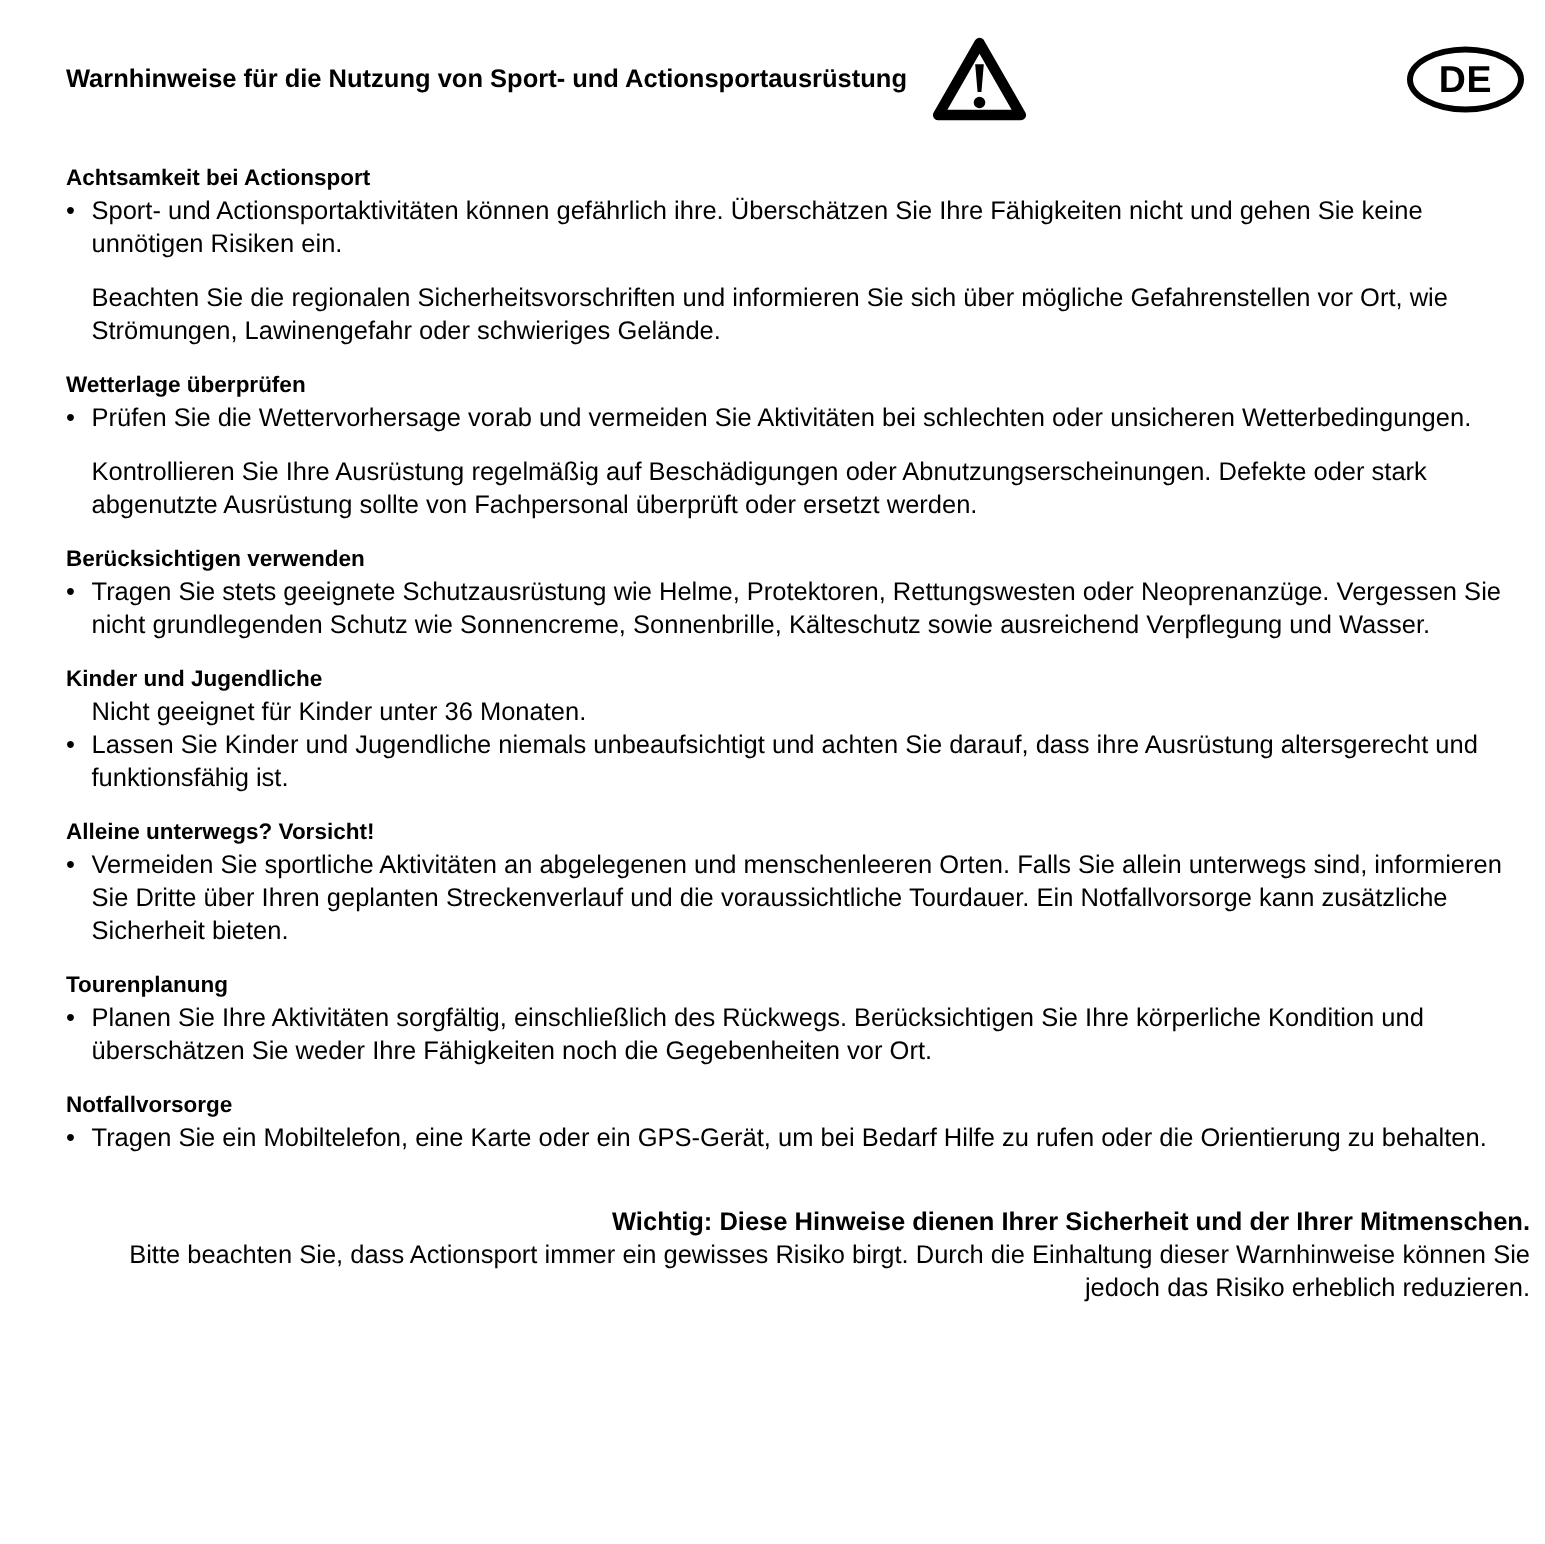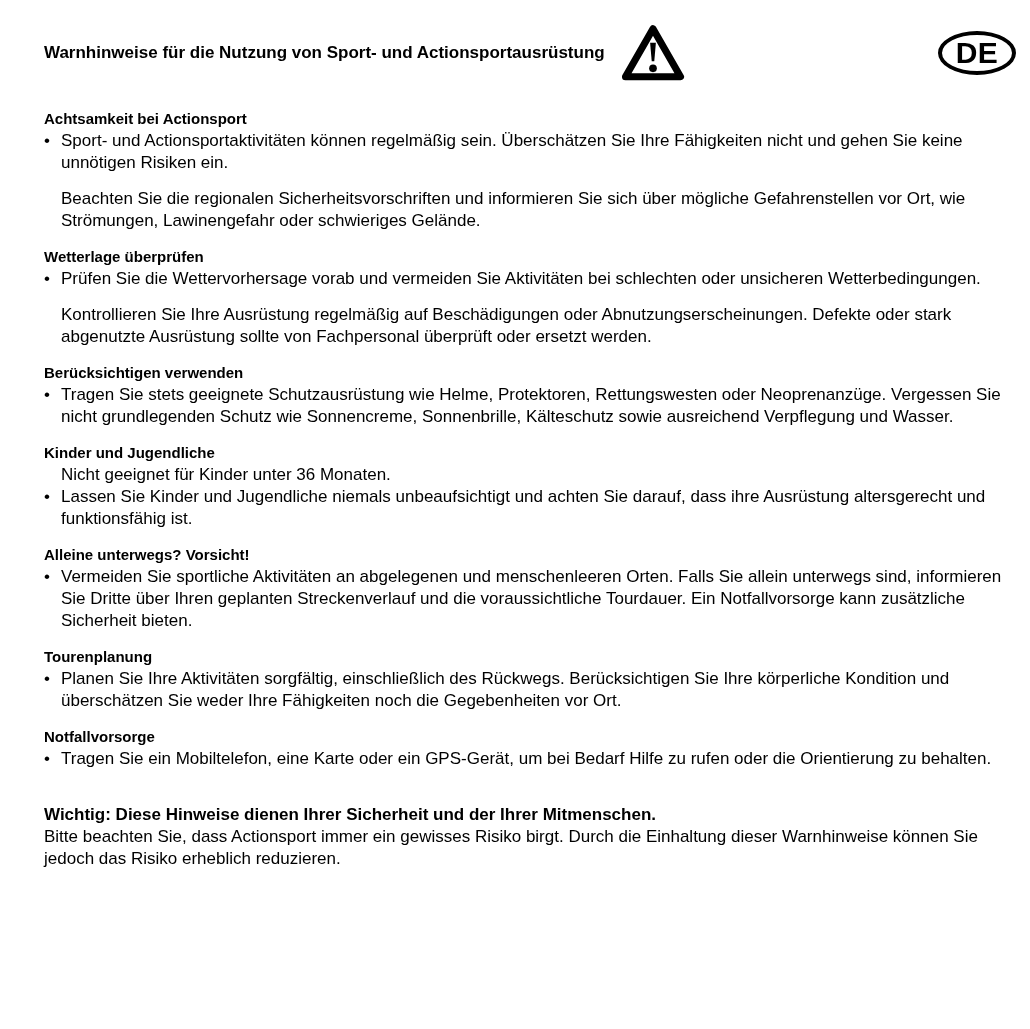--- a/index.html
+++ b/index.html
@@ -44,41 +44,41 @@
     margin-right: 4px;
     box-sizing: border-box;
     width: 78px;
     height: 44px;
     border: 4px solid #000000;
     border-radius: 50%;
     display: flex;
     align-items: center;
     justify-content: center;
     font-weight: bold;
-    font-size: 30px;
+    font-size: 25px;
     letter-spacing: 0.5px;
   }
   
   .content { padding-top: 24px; }
   .section { margin: 0 0 14px 0; }
   .sec-heading {
     font-size: 15px;
     font-weight: bold;
     margin: 0;
     line-height: 22px;
   }
   .item { display: flex; align-items: flex-start; }
   .item .bullet {
     flex: 0 0 17px;
     width: 17px;
   }
   .item.plain { padding-left: 17px; }
   .item-text { flex: 1 1 auto; }
   
-  .footer-note { margin-top: 34px; }
+  .footer-note { margin-top: 34px; text-align: right; }
   .footer-heading {
     font-weight: bold;
     margin: 0;
     line-height: 22px;
   }
   .footer-text { margin: 0; }
 </style>
 </head>
 <body>
 
@@ -95,21 +95,21 @@
       <span>DE</span>
     </div>
   </div>
 
   <div class="content">
 
     <div class="section">
       <h2 class="sec-heading">Achtsamkeit bei Actionsport</h2>
       <div class="item bulleted">
         <span class="bullet">•</span>
-        <span class="item-text">Sport- und Actionsportaktivitäten können regelmäßig sein. Überschätzen Sie Ihre Fähigkeiten nicht und gehen Sie keine unnötigen Risiken ein.</span>
+        <span class="item-text">Sport- und Actionsportaktivitäten können gefährlich ihre. Überschätzen Sie Ihre Fähigkeiten nicht und gehen Sie keine unnötigen Risiken ein.</span>
       </div>
     </div>
 
     <div class="section">
       <div class="item plain">
         <span class="item-text">Beachten Sie die regionalen Sicherheitsvorschriften und informieren Sie sich über mögliche Gefahrenstellen vor Ort, wie Strömungen, Lawinengefahr oder schwieriges Gelände.</span>
       </div>
     </div>
 
     <div class="section">

